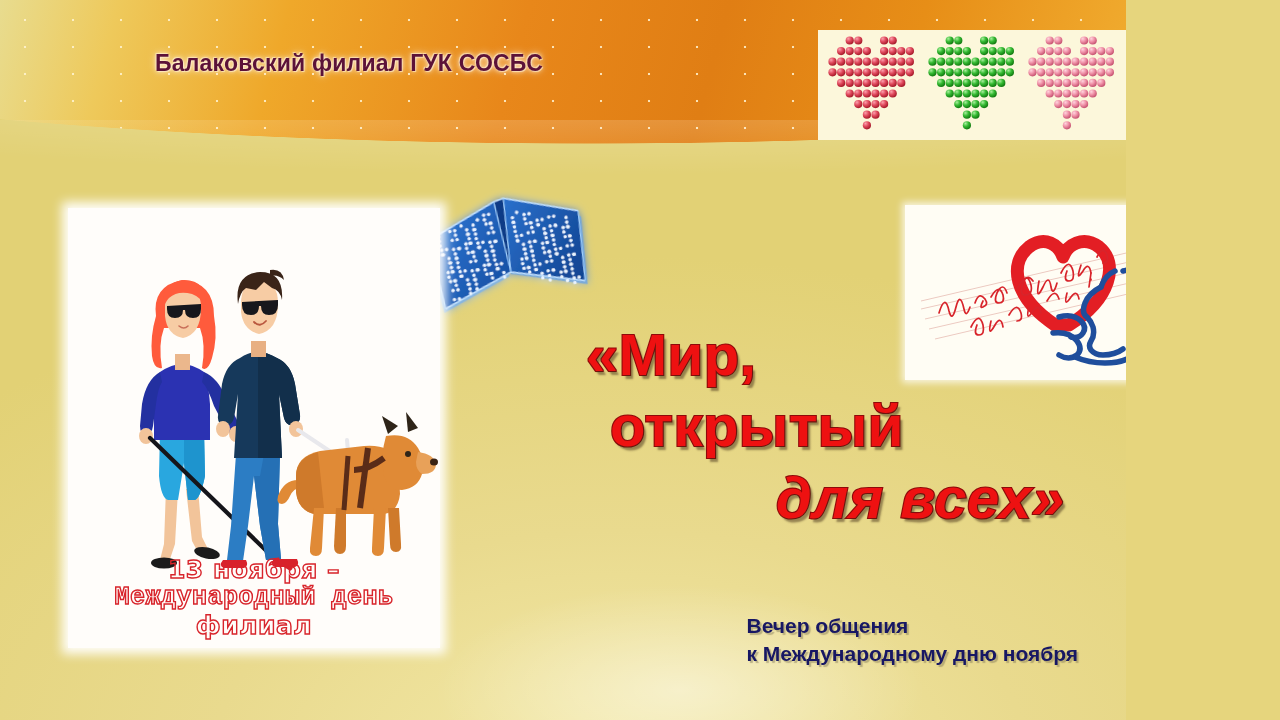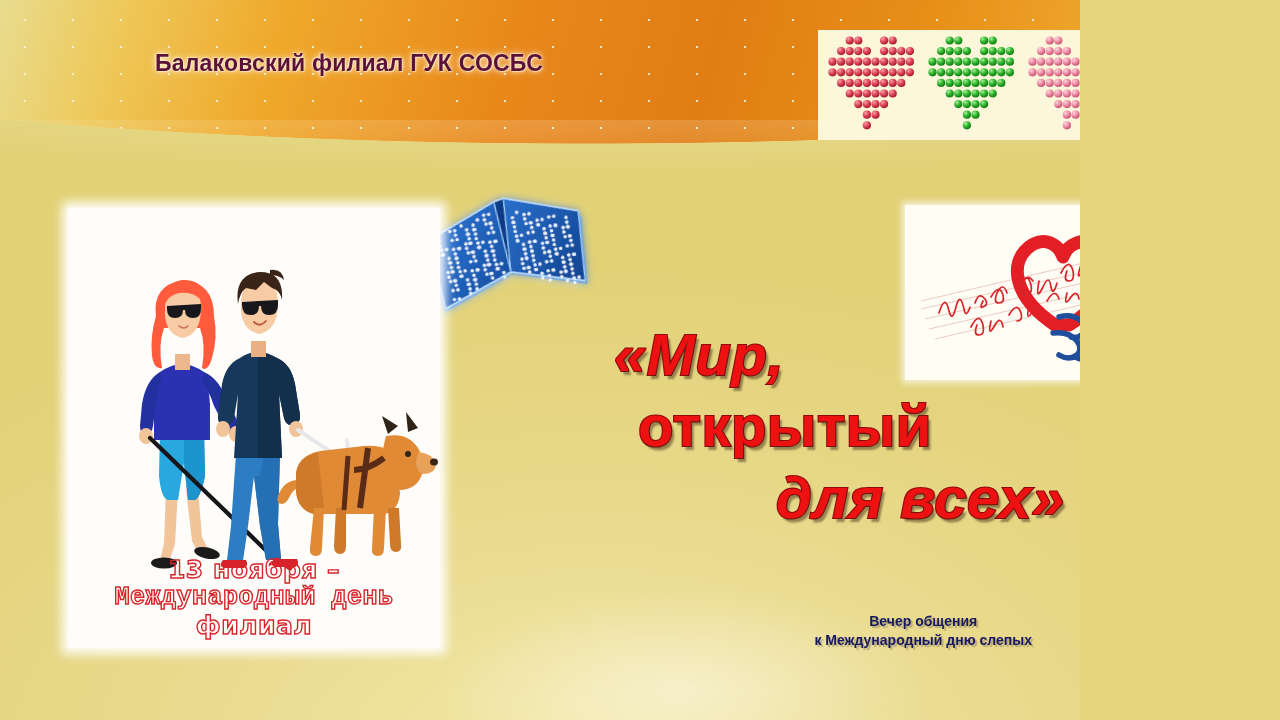--- a/index.html
+++ b/index.html
@@ -1,21 +1,21 @@
 <!DOCTYPE html>
 <html><head>
 <meta charset="utf-8">
 <style>
   html,body{margin:0;padding:0;}
   body{
     width:1280px;height:720px;overflow:hidden;position:relative;
     font-family:"Liberation Sans",sans-serif;
     background:#E6D57D;
   }
-  #stage{position:absolute;inset:0;width:1080px;height:720px;overflow:hidden;}
+  #stage{position:absolute;inset:0;width:1080px;height:720px;overflow:hidden;padding-left:46px;}
 
   
   .bg-base{
     position:absolute;inset:0;
     background:
       radial-gradient(ellipse 900px 500px at 55% 105%, #F3E9A8 0%, #E9DA8E 45%, #E2D175 100%),
       linear-gradient(180deg,#E8D98C 0%,#E4D279 60%,#E0CC6E 100%);
   }
   
   .bg-orange{
@@ -92,29 +92,29 @@
   .main-title{
     position:absolute;left:560px;top:326px;width:640px;
     font-size:58px;font-weight:bold;line-height:.99;
     color:#EE1111;
     letter-spacing:.5px;
     -webkit-text-stroke:2.2px #8E0A0A;
     paint-order:stroke fill;
     text-shadow:3px 4px 2px rgba(60,40,20,.48);
   }
   .main-title .ln{display:block;white-space:nowrap;}
-  .main-title .ln1{margin-left:54px;font-style:italic;}
-  .main-title .ln2{margin-left:78px;margin-top:14px;}
+  .main-title .ln1{margin-left:26px;}
+  .main-title .ln2{margin-left:50px;margin-top:14px;}
   .main-title .ln3{margin-left:216px;margin-top:14px;font-style:italic;}
 
   
   .subtitle{
     position:absolute;right:48px;top:612px;
-    text-align:center;
-    font-size:14px;font-weight:bold;line-height:1.33;
+    text-align:left;
+    font-size:21px;font-weight:bold;line-height:1.33;
     color:#171763;
     text-shadow:2px 2px 1px rgba(120,110,80,.45);
   }
   .subtitle .sl{display:block;white-space:nowrap;}
 
   
   .card-caption{
     position:absolute;left:0;right:0;bottom:8px;
     text-align:center;
     font-family:"DejaVu Sans",sans-serif;
@@ -774,16 +774,16 @@
   </div>
 
   <div class="main-title">
     <span class="ln ln1">«Мир,</span>
     <span class="ln ln2">открытый</span>
     <span class="ln ln3">для всех»</span>
   </div>
 
   <div class="subtitle">
     <span class="sl">Вечер общения</span>
-    <span class="sl">к Международный дню слепых</span>
+    <span class="sl">к Международному дню ноября</span>
   </div>
 
 </div>
 
 </body></html>

